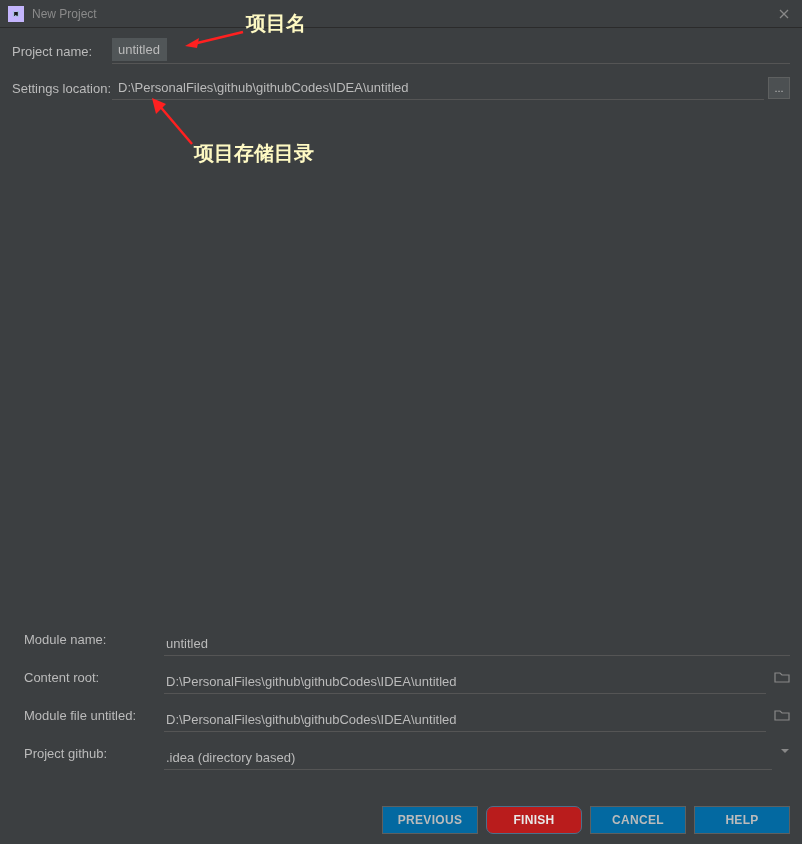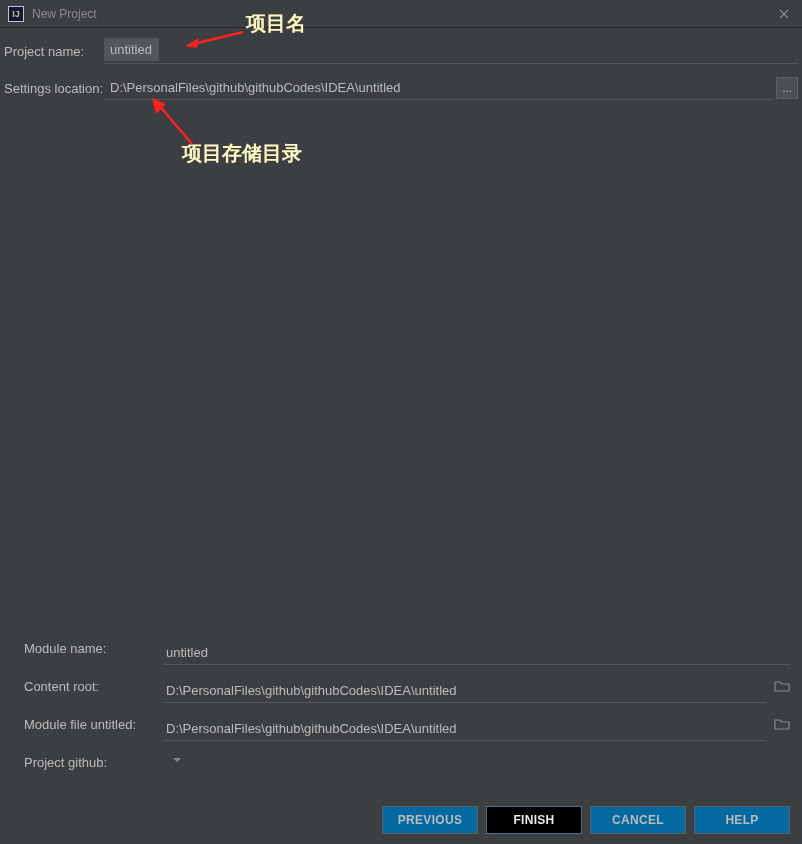--- a/index.html
+++ b/index.html
@@ -22,21 +22,21 @@
     display: flex;
     align-items: center;
     padding: 0 8px;
     background: #3c3f41;
     border-bottom: 1px solid #2b2b2b;
   }
   .titlebar-icon {
     width: 16px;
     height: 16px;
     background: #1a1a1a;
-    border: 1px solid #c4b5fd;
+    border: 6px solid #c4b5fd;
     display: flex;
     align-items: center;
     justify-content: center;
     font-size: 9px;
     font-weight: bold;
     color: #a8c0e0;
     margin-right: 8px;
   }
   .titlebar-title {
     flex: 1;
@@ -50,21 +50,21 @@
     align-items: center;
     justify-content: center;
     color: #888;
     cursor: pointer;
   }
   .titlebar-close svg {
     width: 10px;
     height: 10px;
   }
   .content {
-    padding: 10px 4px;
+    padding: 10px 12px;
   }
   .form-row {
     display: flex;
     align-items: center;
     margin-bottom: 12px;
   }
   .form-label {
     width: 100px;
     color: #bbbbbb;
     font-size: 13px;
@@ -177,23 +177,24 @@
     color: #bbbbbb;
     font-size: 12px;
     font-weight: bold;
     cursor: pointer;
     display: flex;
     align-items: center;
     justify-content: center;
     letter-spacing: 0.3px;
   }
   .btn.primary {
-    background: #000000;
+    background: #b91c1c;
     border-color: #4a708b;
     color: #e8e8e8;
+    border-radius: 7px;
   }
   .annotation {
     position: absolute;
     color: #fef9c3;
     font-size: 20px;
     font-weight: bold;
     pointer-events: none;
   }
   .arrow {
     position: absolute;
@@ -243,37 +244,38 @@
     </div>
     <div class="more-row">
       <div class="more-label">Module file untitled:</div>
       <input class="more-input" value="D:\PersonalFiles\github\githubCodes\IDEA\untitled" style="">
       <svg class="folder-icon" viewBox="0 0 16 14">
           <path d="M1 3 L1 12 L15 12 L15 5 L8 5 L6 3 Z" fill="none" stroke="currentColor" stroke-width="1.2"></path>
         </svg>
     </div>
     <div class="more-row">
       <div class="more-label">Project github:</div>
+      <div class="more-input" style="cursor:pointer">.idea (directory based)</div>
       <svg class="dropdown-icon" viewBox="0 0 10 10">
           <path d="M1 3 L5 7 L9 3 Z" fill="currentColor"></path>
         </svg>
     </div>
   </div>
 </div>
 
 <div class="button-bar">
   <div class="btn">PREVIOUS</div>
   <div class="btn primary">FINISH</div>
   <div class="btn">CANCEL</div>
   <div class="btn">HELP</div>
 </div>
 
 <div class="annotation" style="left:246px; top:10px;">项目名</div>
 <svg class="arrow" style="left:185px; top:28px; width:60px; height:22px;" viewBox="0 0 60 22">
   <line x1="58" y1="4" x2="8" y2="16" stroke="#ff2020" stroke-width="2.5"></line>
   <polygon points="0,18 14,10 12,20" fill="#ff2020"></polygon>
 </svg>
 
-<div class="annotation" style="left:182px; top:140px;">项目存储目录</div>
+<div class="annotation" style="left:194px; top:140px;">项目存储目录</div>
 <svg class="arrow" style="left:150px; top:98px; width:50px; height:52px;" viewBox="0 0 50 52">
   <line x1="8" y1="6" x2="42" y2="46" stroke="#ff2020" stroke-width="2.5"></line>
   <polygon points="2,0 16,6 6,16" fill="#ff2020"></polygon>
 </svg>
 
 </body></html>

